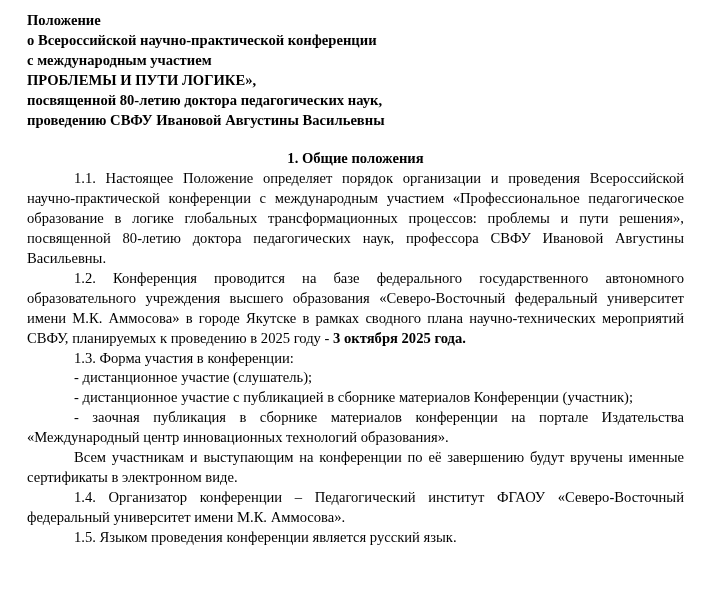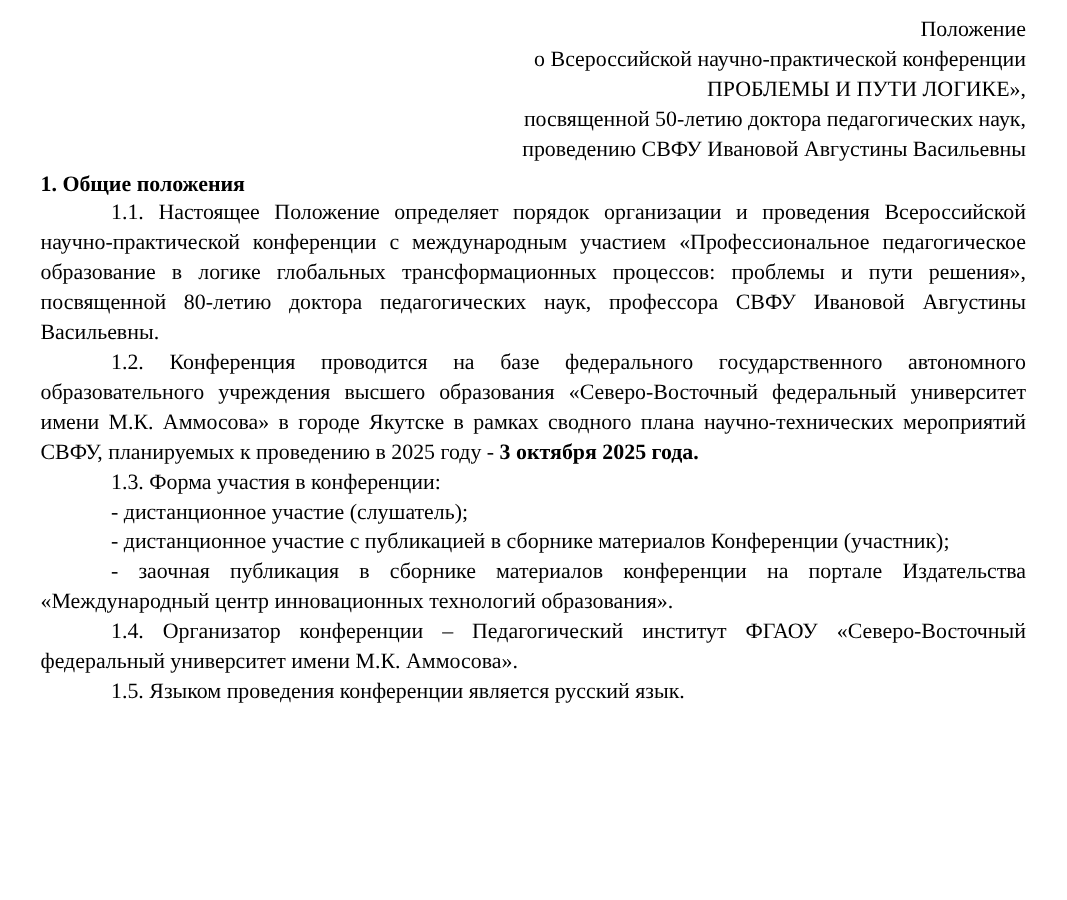--- a/index.html
+++ b/index.html
@@ -13,62 +13,65 @@
   .page {
     width: 711px;
     height: 600px;
     background: #ffffff;
     color: #000000;
     padding: 11px 27px 0 27px;
     font-size: 14.6px;
     line-height: 19.9px;
   }
   .title-block {
-    text-align: right;
-    font-weight: normal;
+    text-align: left;
+    font-weight: bold;
   }
   .title-line { white-space: nowrap; }
   .section-heading {
+    text-align: center;
     font-weight: bold;
-    margin-top: 3px;
+    margin-top: 19px;
   }
   .para {
     text-align: justify;
     text-indent: 47px;
   }
   .date-emphasis {
     font-weight: bold;
   }
 </style>
 </head>
 <body>
 
 <div class="page">
 
   <div class="title-block">
     <div class="title-line">Положение</div>
     <div class="title-line">о Всероссийской научно-практической конференции</div>
+    <div class="title-line">с международным участием</div>
     <div class="title-line">ПРОБЛЕМЫ И ПУТИ ЛОГИКЕ»,</div>
-    <div class="title-line">посвященной 50-летию доктора педагогических наук,</div>
+    <div class="title-line">посвященной 80-летию доктора педагогических наук,</div>
     <div class="title-line">проведению СВФУ Ивановой Августины Васильевны</div>
   </div>
 
   <div class="section-heading">1. Общие положения</div>
 
   <p class="para">1.1. Настоящее Положение определяет порядок организации и проведения Всероссийской научно-практической конференции с международным участием «Профессиональное педагогическое образование в логике глобальных трансформационных процессов: проблемы и пути решения», посвященной 80-летию доктора педагогических наук, профессора СВФУ Ивановой Августины Васильевны.</p>
 
   <p class="para"><span>1.2. Конференция проводится на базе федерального государственного автономного образовательного учреждения высшего образования «Северо-Восточный федеральный университет имени М.К. Аммосова» в городе Якутске в рамках сводного плана научно-технических мероприятий СВФУ, планируемых к проведению в 2025 году - </span><span class="date-emphasis">3 октября 2025 года.</span></p>
 
   <p class="para">1.3. Форма участия в конференции:</p>
 
   <p class="para">- дистанционное участие (слушатель);</p>
 
   <p class="para">- дистанционное участие с публикацией в сборнике материалов Конференции (участник);</p>
 
 
   <p class="para">- заочная публикация в сборнике материалов конференции на портале Издательства «Международный центр инновационных технологий образования».</p>
 
+  <p class="para">Всем участникам и выступающим на конференции по её завершению будут вручены именные сертификаты в электронном виде.</p>
 
   <p class="para">1.4. Организатор конференции – Педагогический институт ФГАОУ «Северо-Восточный федеральный университет имени М.К. Аммосова».</p>
 
   <p class="para">1.5. Языком проведения конференции является русский язык.</p>
 
 </div>
 
 </body></html>

